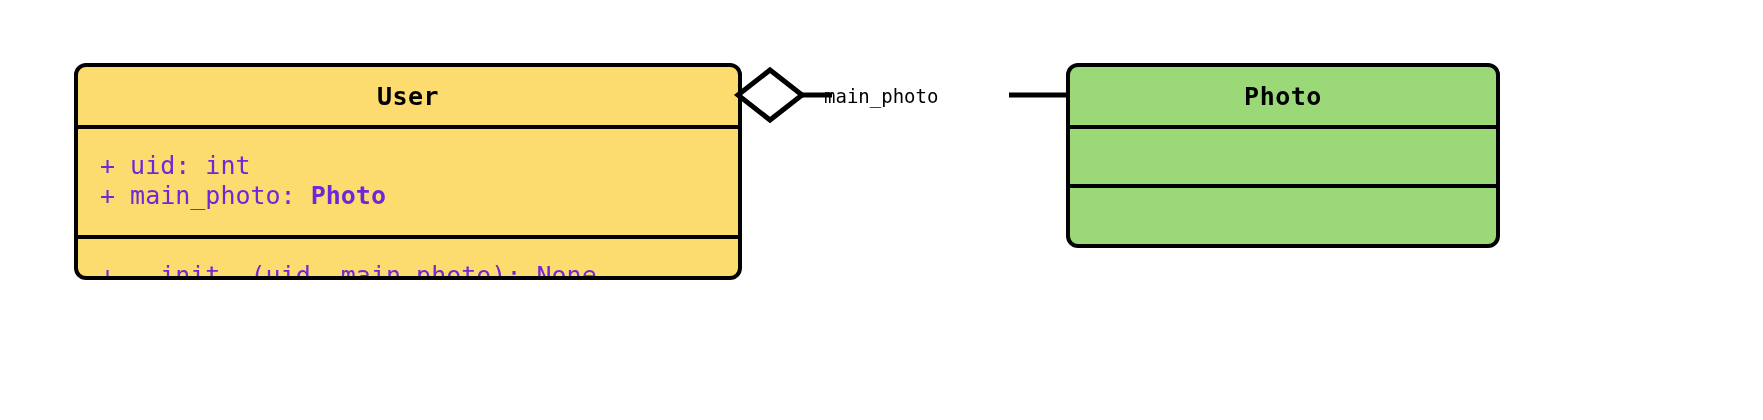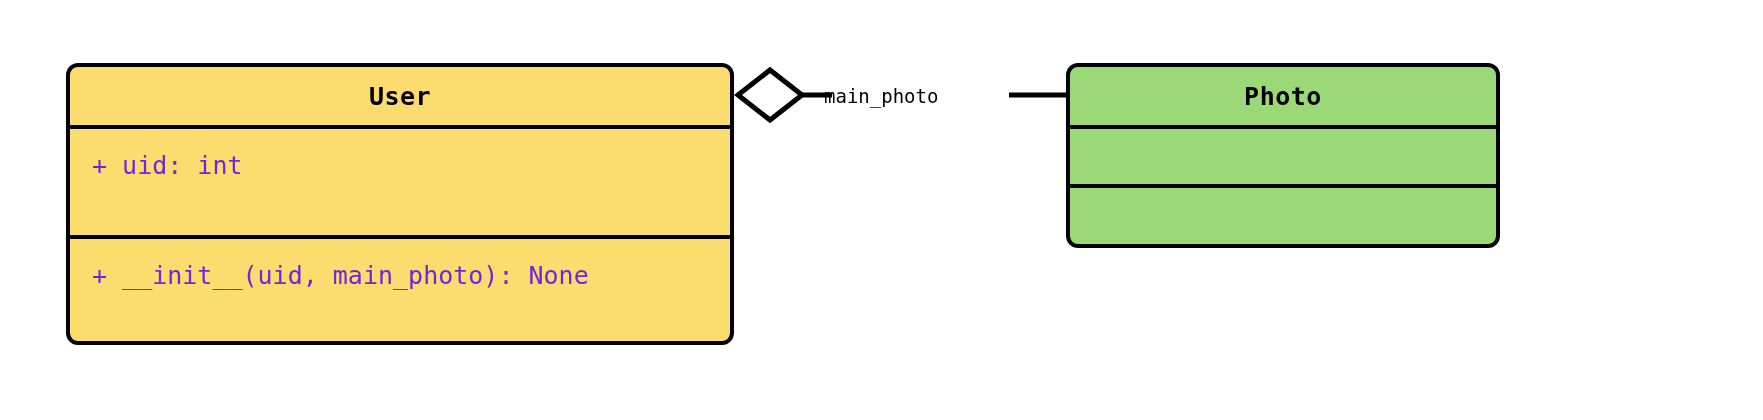--- a/index.html
+++ b/index.html
@@ -58,24 +58,24 @@
     white-space: pre;
     line-height: 30px;
   }
 
   .member-line .bold-type {
     font-weight: bold;
   }
 
   
   #class-user {
-    left: 66px;
+    left: 74px;
     top: 63px;
     width: 668px;
-    height: 282px;
+    height: 217px;
     background: #fcdc6f;
   }
   #class-user .comp-title {
     height: 58px;
     display: flex;
     align-items: center;
     justify-content: center;
   }
   #class-user .comp-attributes {
     height: 110px;
@@ -133,20 +133,21 @@
 <body>
 
 <div id="diagram-canvas">
 
   <div class="uml-class" id="class-user">
     <div class="compartment comp-title">
       <span class="class-title">User</span>
     </div>
     <div class="compartment comp-attributes">
       <div class="member-line"><span>+ uid: int</span></div>
+      <div class="member-line"><span>+ main_photo: </span><span class="bold-type">Photo</span></div>
     </div>
     <div class="compartment comp-methods">
       <div class="member-line"><span>+ __init__(uid, main_photo): None</span></div>
     </div>
   </div>
 
   <div class="uml-class" id="class-photo">
     <div class="compartment comp-title">
       <span class="class-title">Photo</span>
     </div>

